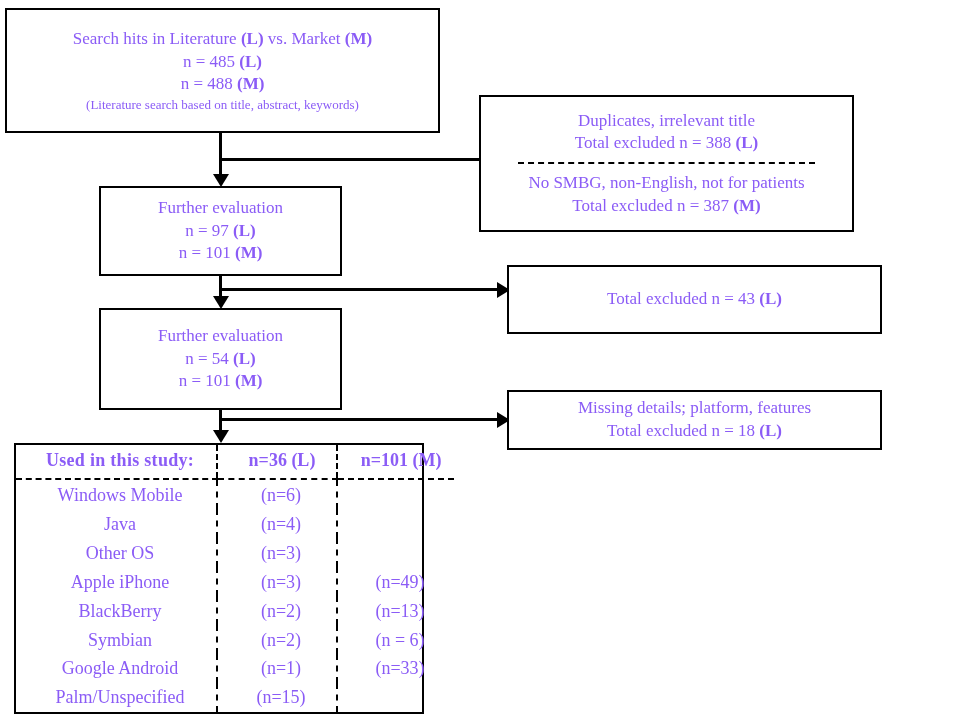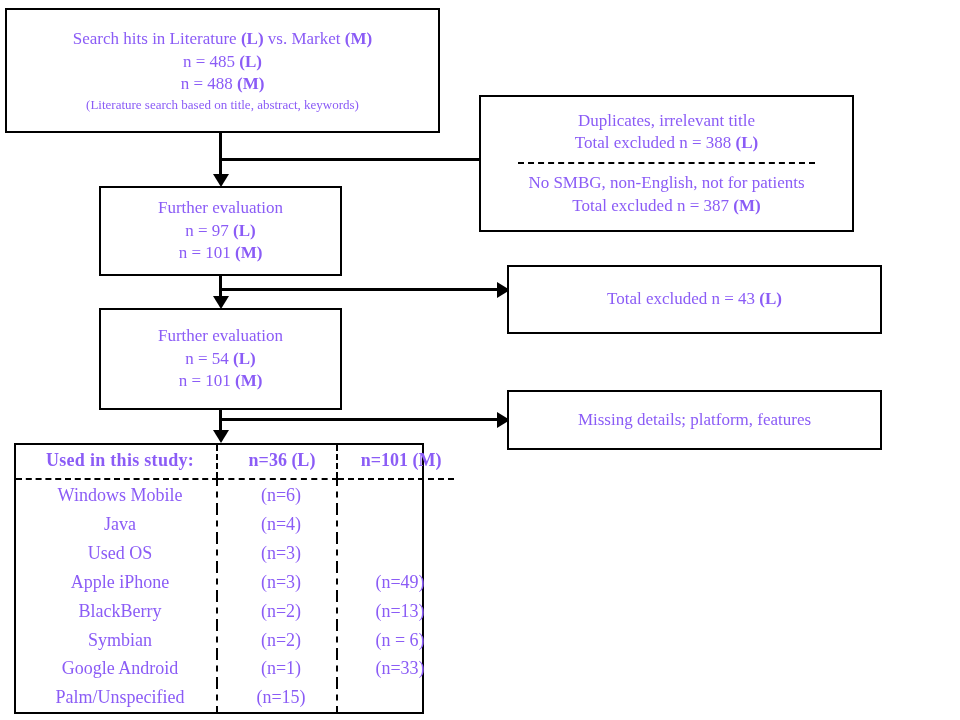--- a/index.html
+++ b/index.html
@@ -158,20 +158,21 @@
     <span class="line">No SMBG, non-English, not for patients</span>
     <span class="line">Total excluded n = 387 <b>(M)</b></span>
   </div>
 
   <div class="box" id="box-excl-2">
     <span class="line">Total excluded n = 43 <b>(L)</b></span>
   </div>
 
   <div class="box" id="box-excl-3">
     <span class="line">Missing details; platform, features</span>
+    <span class="line">Total excluded n = 18 <b>(L)</b></span>
   </div>
 
   <div class="box" id="box-table">
     <table class="tbl">
       <tbody>
         <tr class="head">
           <td class="c0">Used in this study:</td>
           <td class="c1">n=36 (L)</td>
           <td class="c2">n=101 (M)</td>
         </tr>
@@ -179,21 +180,21 @@
           <td class="c0">Windows Mobile</td>
           <td class="c1">(n=6)</td>
           <td class="c2"></td>
         </tr>
         <tr>
           <td class="c0">Java</td>
           <td class="c1">(n=4)</td>
           <td class="c2"></td>
         </tr>
         <tr>
-          <td class="c0">Used OS</td>
+          <td class="c0">Other OS</td>
           <td class="c1">(n=3)</td>
           <td class="c2"></td>
         </tr>
         <tr>
           <td class="c0">Apple iPhone</td>
           <td class="c1">(n=3)</td>
           <td class="c2">(n=49)</td>
         </tr>
         <tr>
           <td class="c0">BlackBerry</td>

